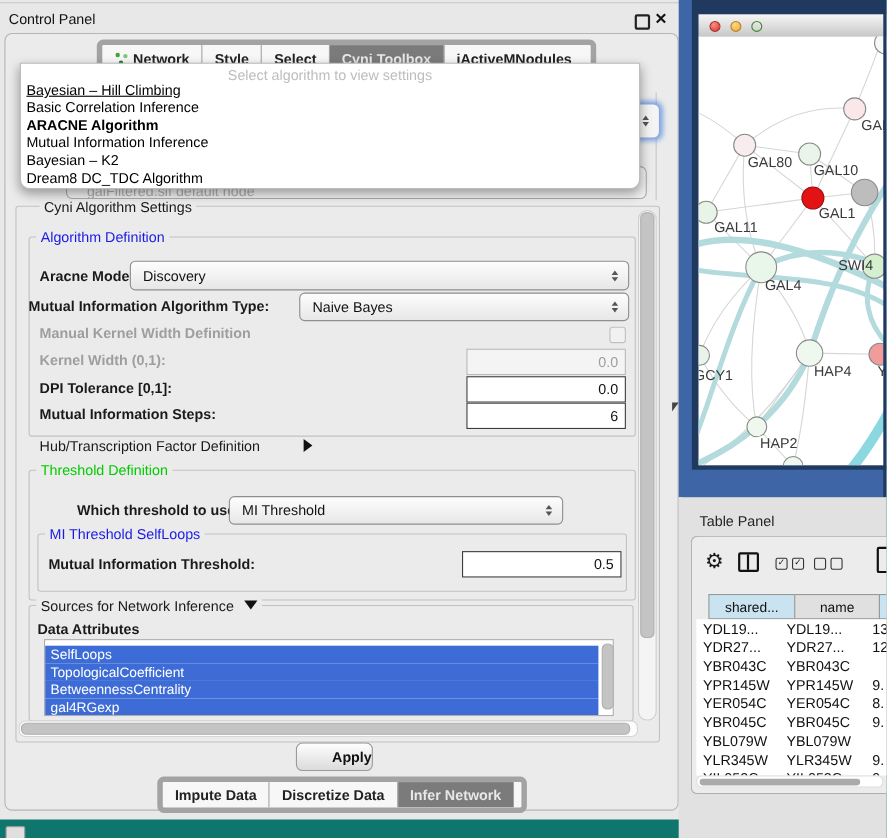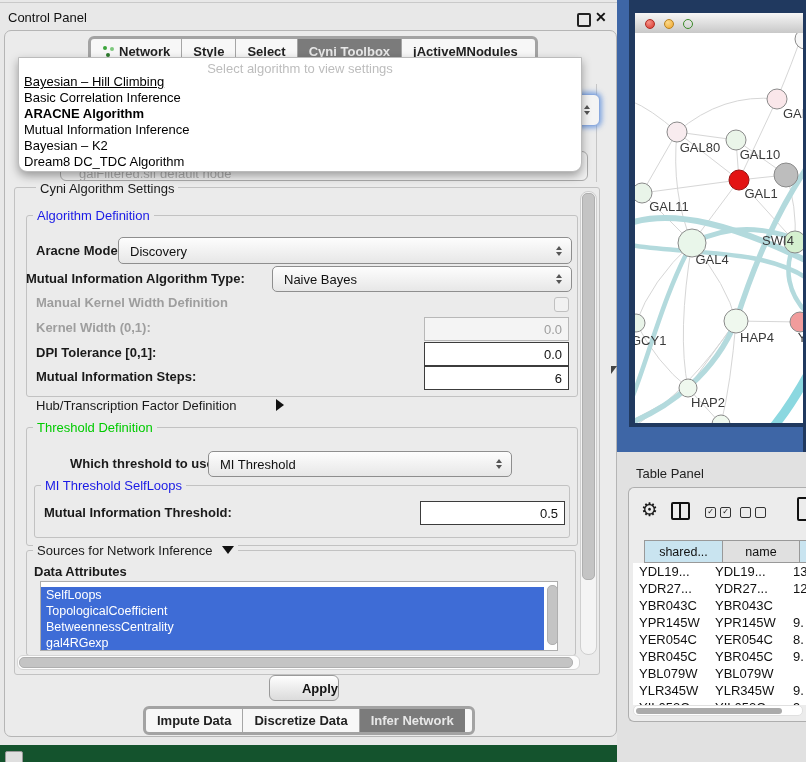--- a/index.html
+++ b/index.html
@@ -1,27 +1,27 @@
 <!DOCTYPE html>
 <html><head>
 <meta charset="utf-8">
 <style>
   html,body{margin:0;padding:0;background:#E3E3E3;}
   #root{position:relative;width:806px;height:762px;overflow:hidden;
-        font-family:"Liberation Sans",sans-serif;background:#14532d;}
+        font-family:"Liberation Sans",sans-serif;background:#0f766e;}
   
   .cp-window{position:absolute;left:0;top:0;width:620px;height:745px;background:#E8E8E8;}
   .cp-topline{position:absolute;left:0;top:2px;width:620px;height:1px;background:#C9C9C9;}
   .cp-title{position:absolute;left:8px;top:10px;font-size:13px;color:#111;}
   .float-btn{position:absolute;left:577px;top:13px;width:10px;height:10px;border:2px solid #222;border-radius:2px;background:transparent;}
   .close-btn{position:absolute;left:595px;top:9px;font-size:14px;font-weight:700;color:#111;}
   .cp-main{position:absolute;left:4px;top:30px;width:611px;height:705px;background:#EBEBEB;
            border:1px solid #B5B5B5;border-radius:7px;}
   
-  .tabbar{position:absolute;display:flex;border:3px solid #a3a3a3;border-radius:6px;background:#F7F7F7;overflow:hidden;}
+  .tabbar{position:absolute;display:flex;border:5px solid #a3a3a3;border-radius:6px;background:#F7F7F7;overflow:hidden;}
   #top-tabs{left:88px;top:6px;width:444px;height:24px;}
   #bottom-tabs{left:143px;top:676px;width:326px;height:23px;}
   .tab{display:flex;align-items:center;justify-content:center;font-size:13px;font-weight:600;color:#222;
        padding:0 11px;border-right:1px solid #A5A5A5;white-space:nowrap;flex:0 0 auto;}
   .tab:last-child{border-right:none;}
   .tab.sel{background:#7B7B7B;color:#E8E8E8;}
   .neticon{width:13px;height:13px;position:relative;display:inline-block;margin-right:4px;}
   .neticon:before{content:"";position:absolute;left:1px;top:1px;width:4px;height:4px;border-radius:50%;
       background:#3CA53C;box-shadow:7px 1px 0 #7CC87C,3px 7px 0 #2C7A2C;}
   

